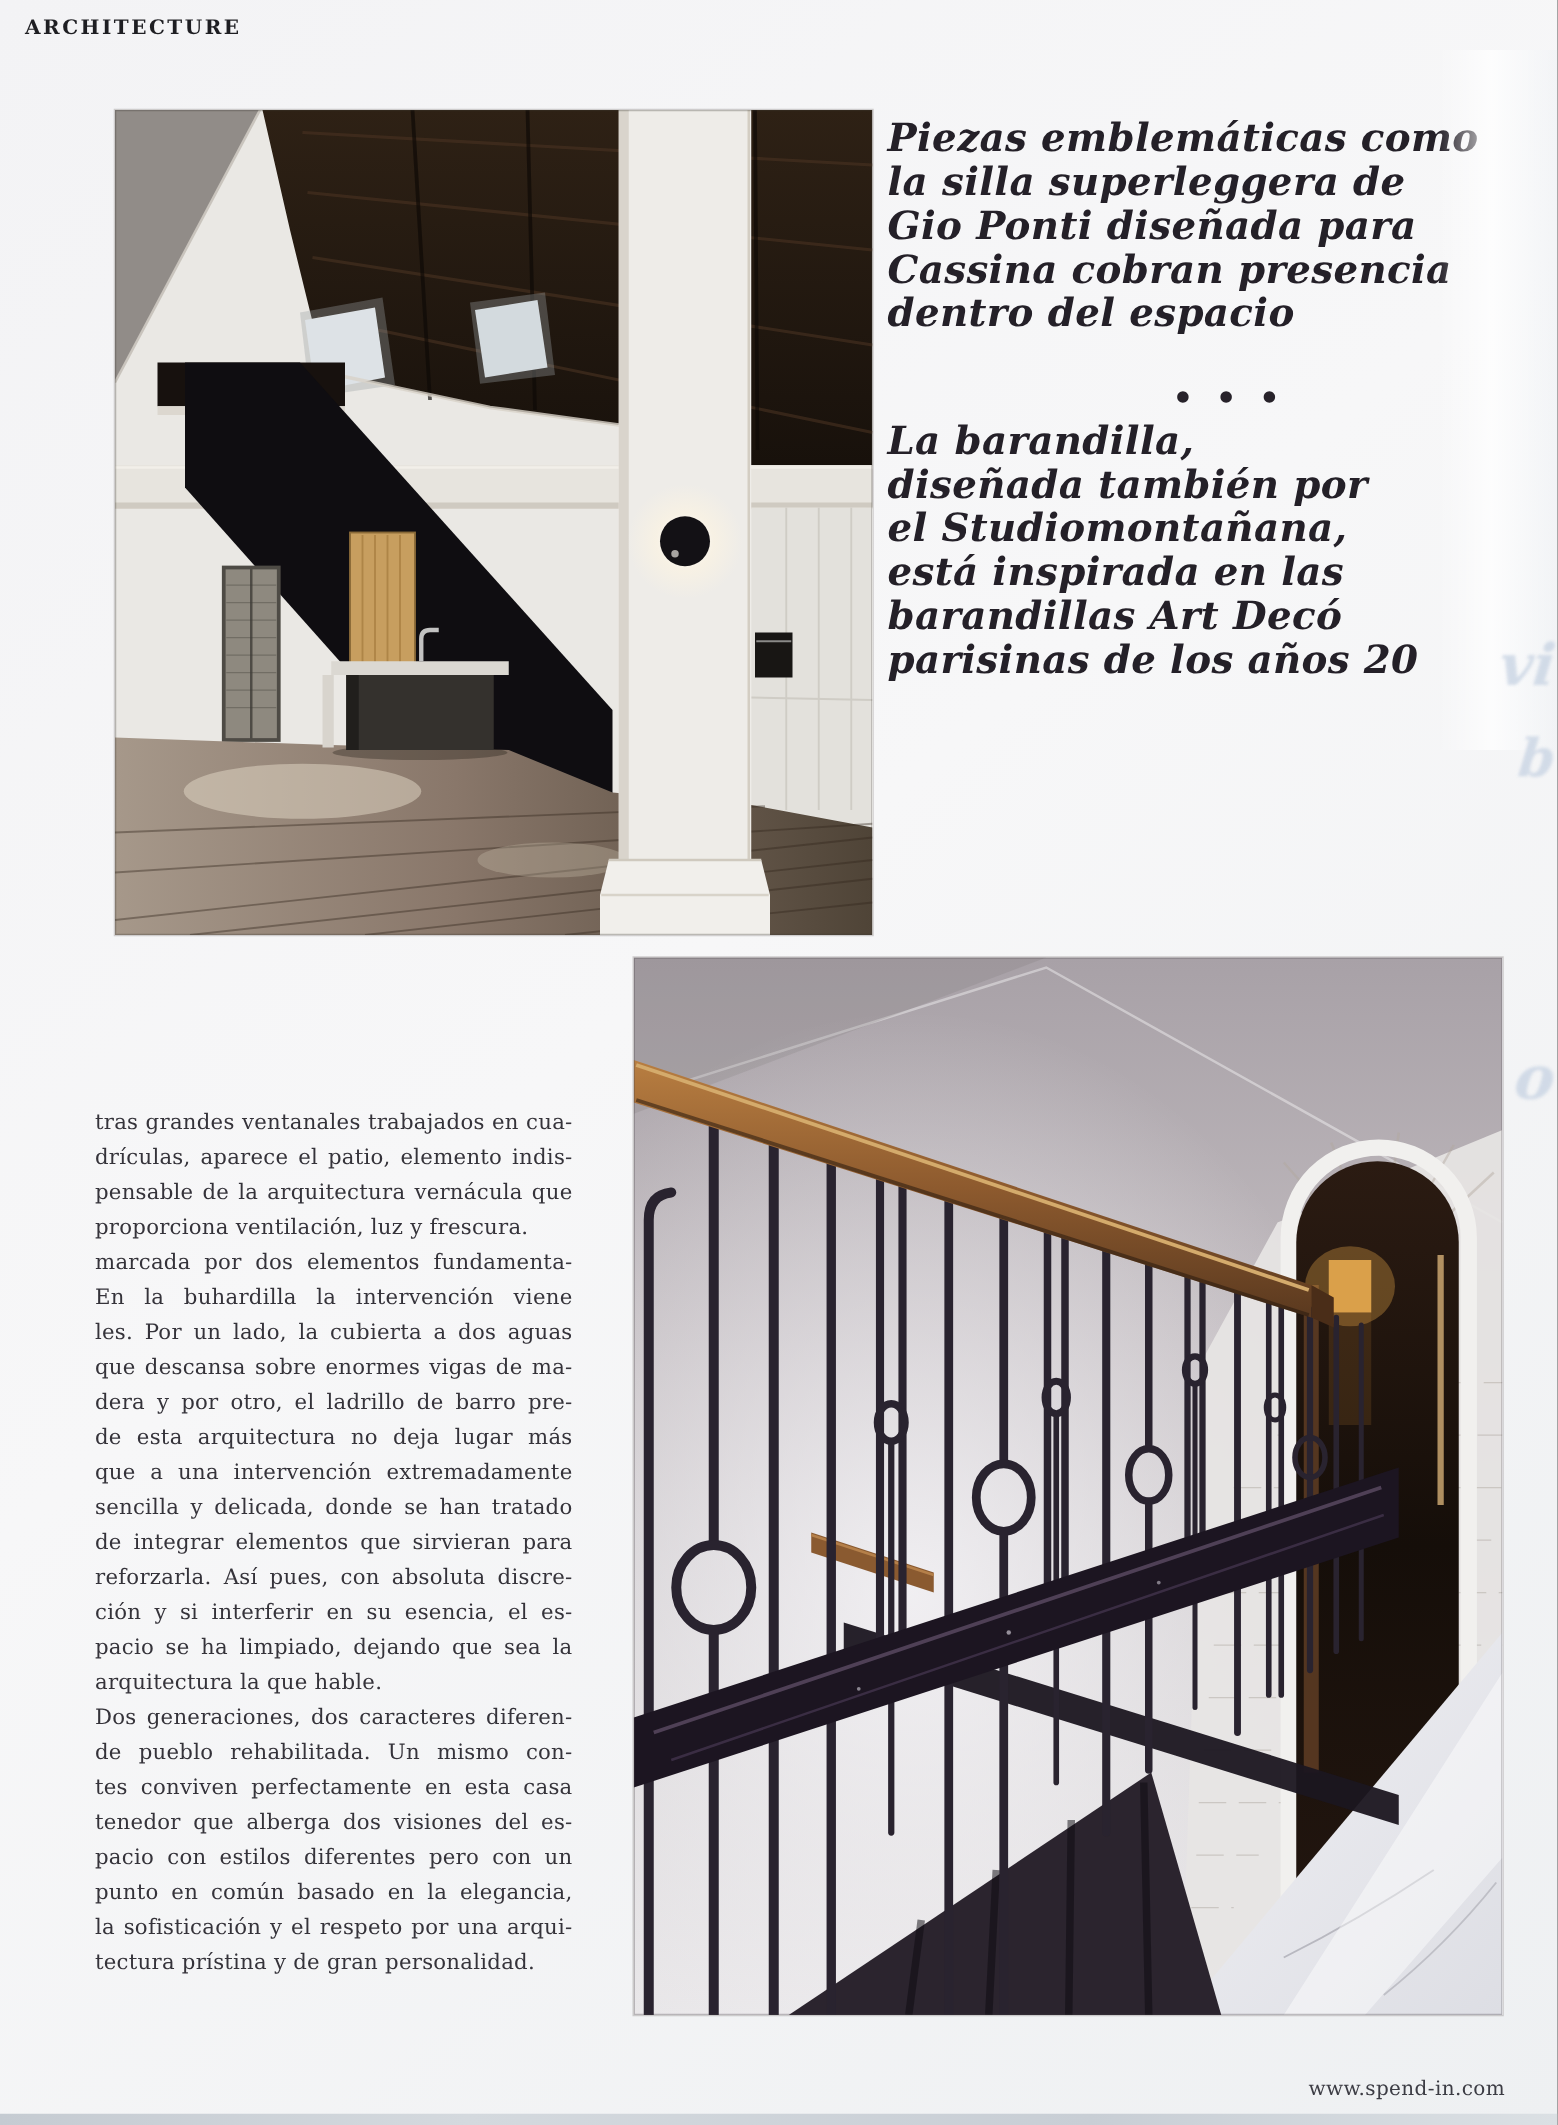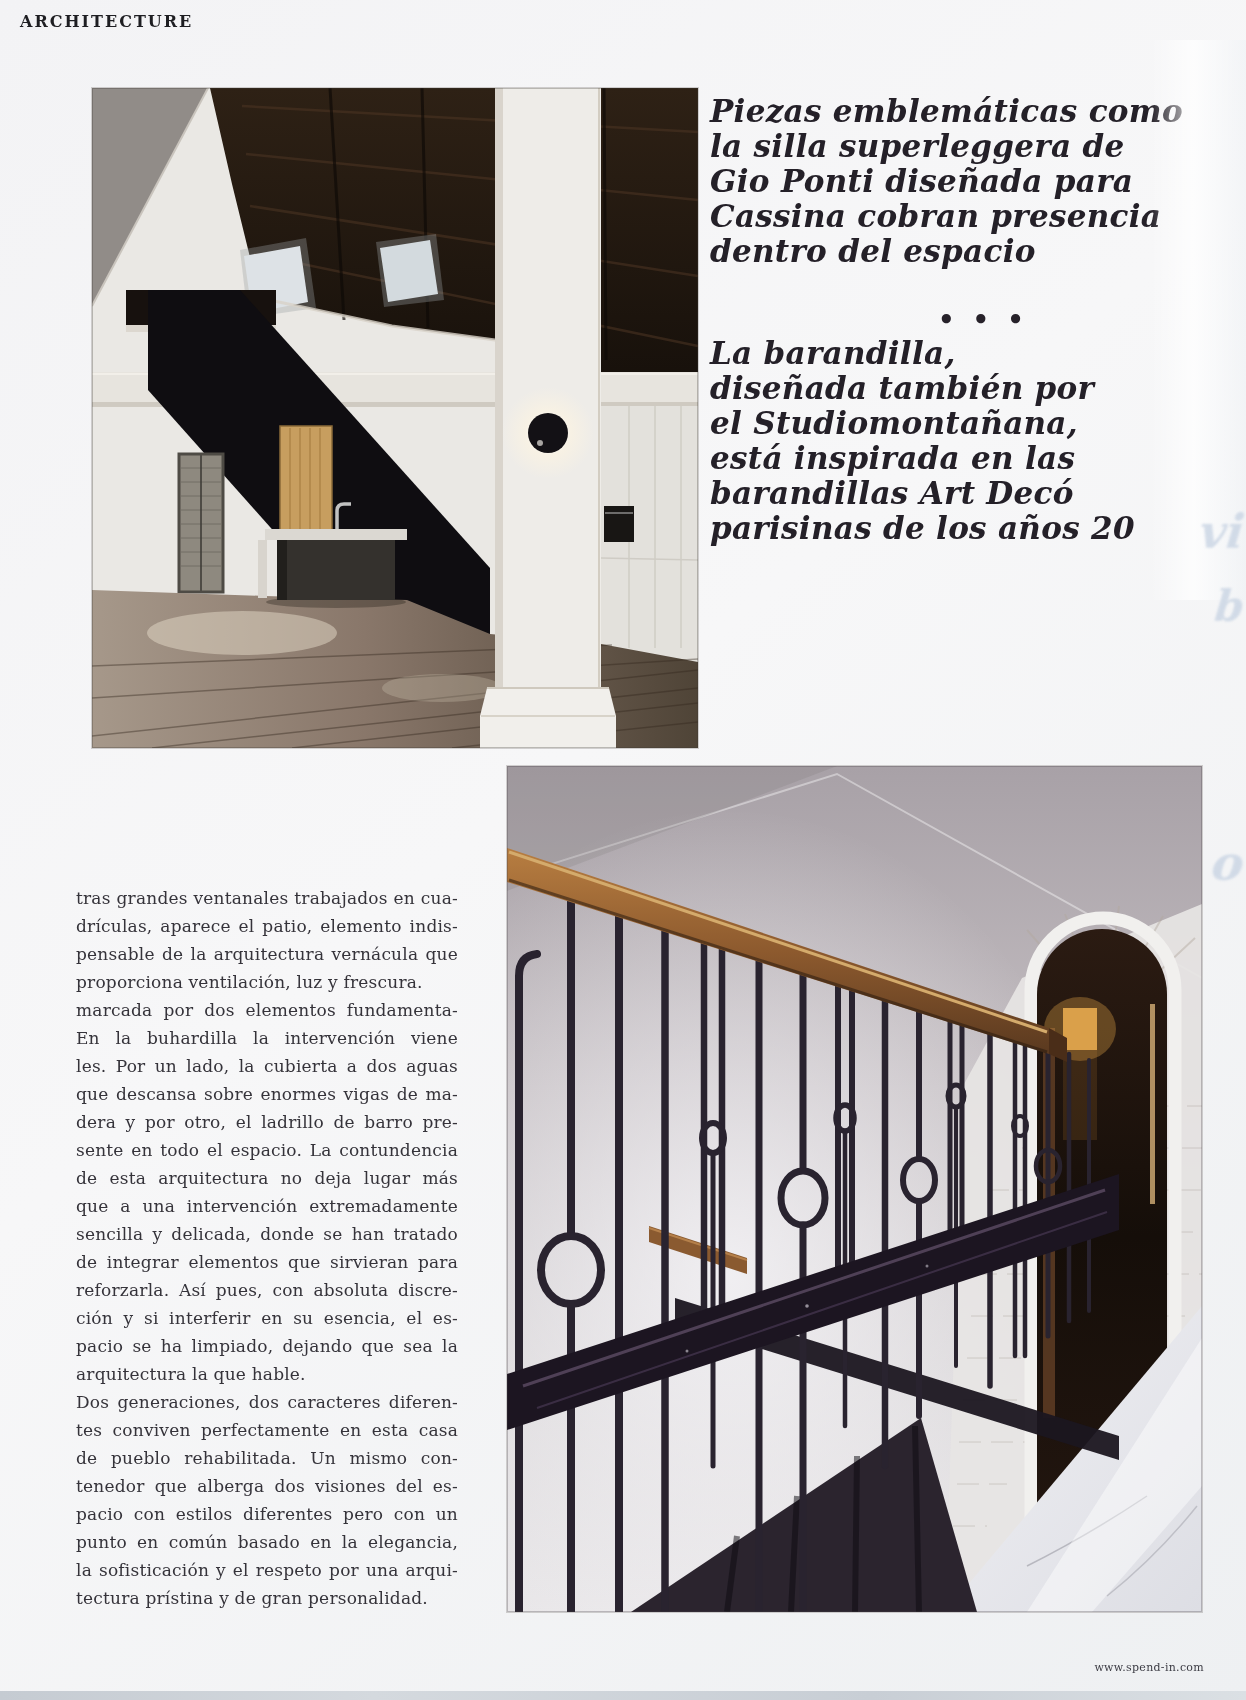--- a/index.html
+++ b/index.html
@@ -45,21 +45,21 @@
     position:absolute;right:2px;font-weight:700;font-style:italic;color:#c6d2e2;
     opacity:.75;filter:blur(1.3px);transform:skewX(-6deg);
   }
   .ghost:nth-child(1){top:505px;font-size:46px;}
   .ghost:nth-child(2){top:582px;font-size:42px;}
   .ghost:nth-child(3){top:835px;font-size:48px;}
   .footer-left{
     position:absolute;left:18px;top:1738px;font-size:15px;color:#2a2a2e;letter-spacing:.8px;
   }
   .footer-right{
-    position:absolute;right:42px;top:1661px;font-size:11px;color:#3c3c44;letter-spacing:.3px;
+    position:absolute;right:42px;top:1661px;font-size:16px;color:#3c3c44;letter-spacing:.3px;
   }
   .bottom-band{
     position:absolute;left:0;bottom:0;width:100%;height:9px;
     background:linear-gradient(90deg,#c5cbd2,#d4d9de 30%,#c8ced5 70%,#dbe0e4);
   }
 </style>
 </head>
 <body>
 
 <div class="page">
@@ -316,34 +316,33 @@
         <div class="b-line">drículas, aparece el patio, elemento indis-</div>
         <div class="b-line">pensable de la arquitectura vernácula que</div>
         <div class="b-line last">proporciona ventilación, luz y frescura.</div>
       </div>
       <div class="para">
         <div class="b-line">marcada por dos elementos fundamenta-</div>
         <div class="b-line">En la buhardilla la intervención viene</div>
         <div class="b-line">les. Por un lado, la cubierta a dos aguas</div>
         <div class="b-line">que descansa sobre enormes vigas de ma-</div>
         <div class="b-line">dera y por otro, el ladrillo de barro pre-</div>
-        <div class="b-line">sente en todo el espacio. La contundencia</div>
         <div class="b-line">de esta arquitectura no deja lugar más</div>
         <div class="b-line">que a una intervención extremadamente</div>
         <div class="b-line">sencilla y delicada, donde se han tratado</div>
         <div class="b-line">de integrar elementos que sirvieran para</div>
         <div class="b-line">reforzarla. Así pues, con absoluta discre-</div>
         <div class="b-line">ción y si interferir en su esencia, el es-</div>
         <div class="b-line">pacio se ha limpiado, dejando que sea la</div>
         <div class="b-line last">arquitectura la que hable.</div>
       </div>
       <div class="para">
         <div class="b-line">Dos generaciones, dos caracteres diferen-</div>
+        <div class="b-line">de pueblo rehabilitada. Un mismo con-</div>
         <div class="b-line">tes conviven perfectamente en esta casa</div>
-        <div class="b-line">de pueblo rehabilitada. Un mismo con-</div>
         <div class="b-line">tenedor que alberga dos visiones del es-</div>
         <div class="b-line">pacio con estilos diferentes pero con un</div>
         <div class="b-line">punto en común basado en la elegancia,</div>
         <div class="b-line">la sofisticación y el respeto por una arqui-</div>
         <div class="b-line last">tectura prístina y de gran personalidad.</div>
       </div>
     </section>
 
   <div class="glare"></div>
   <div class="ghosts">

